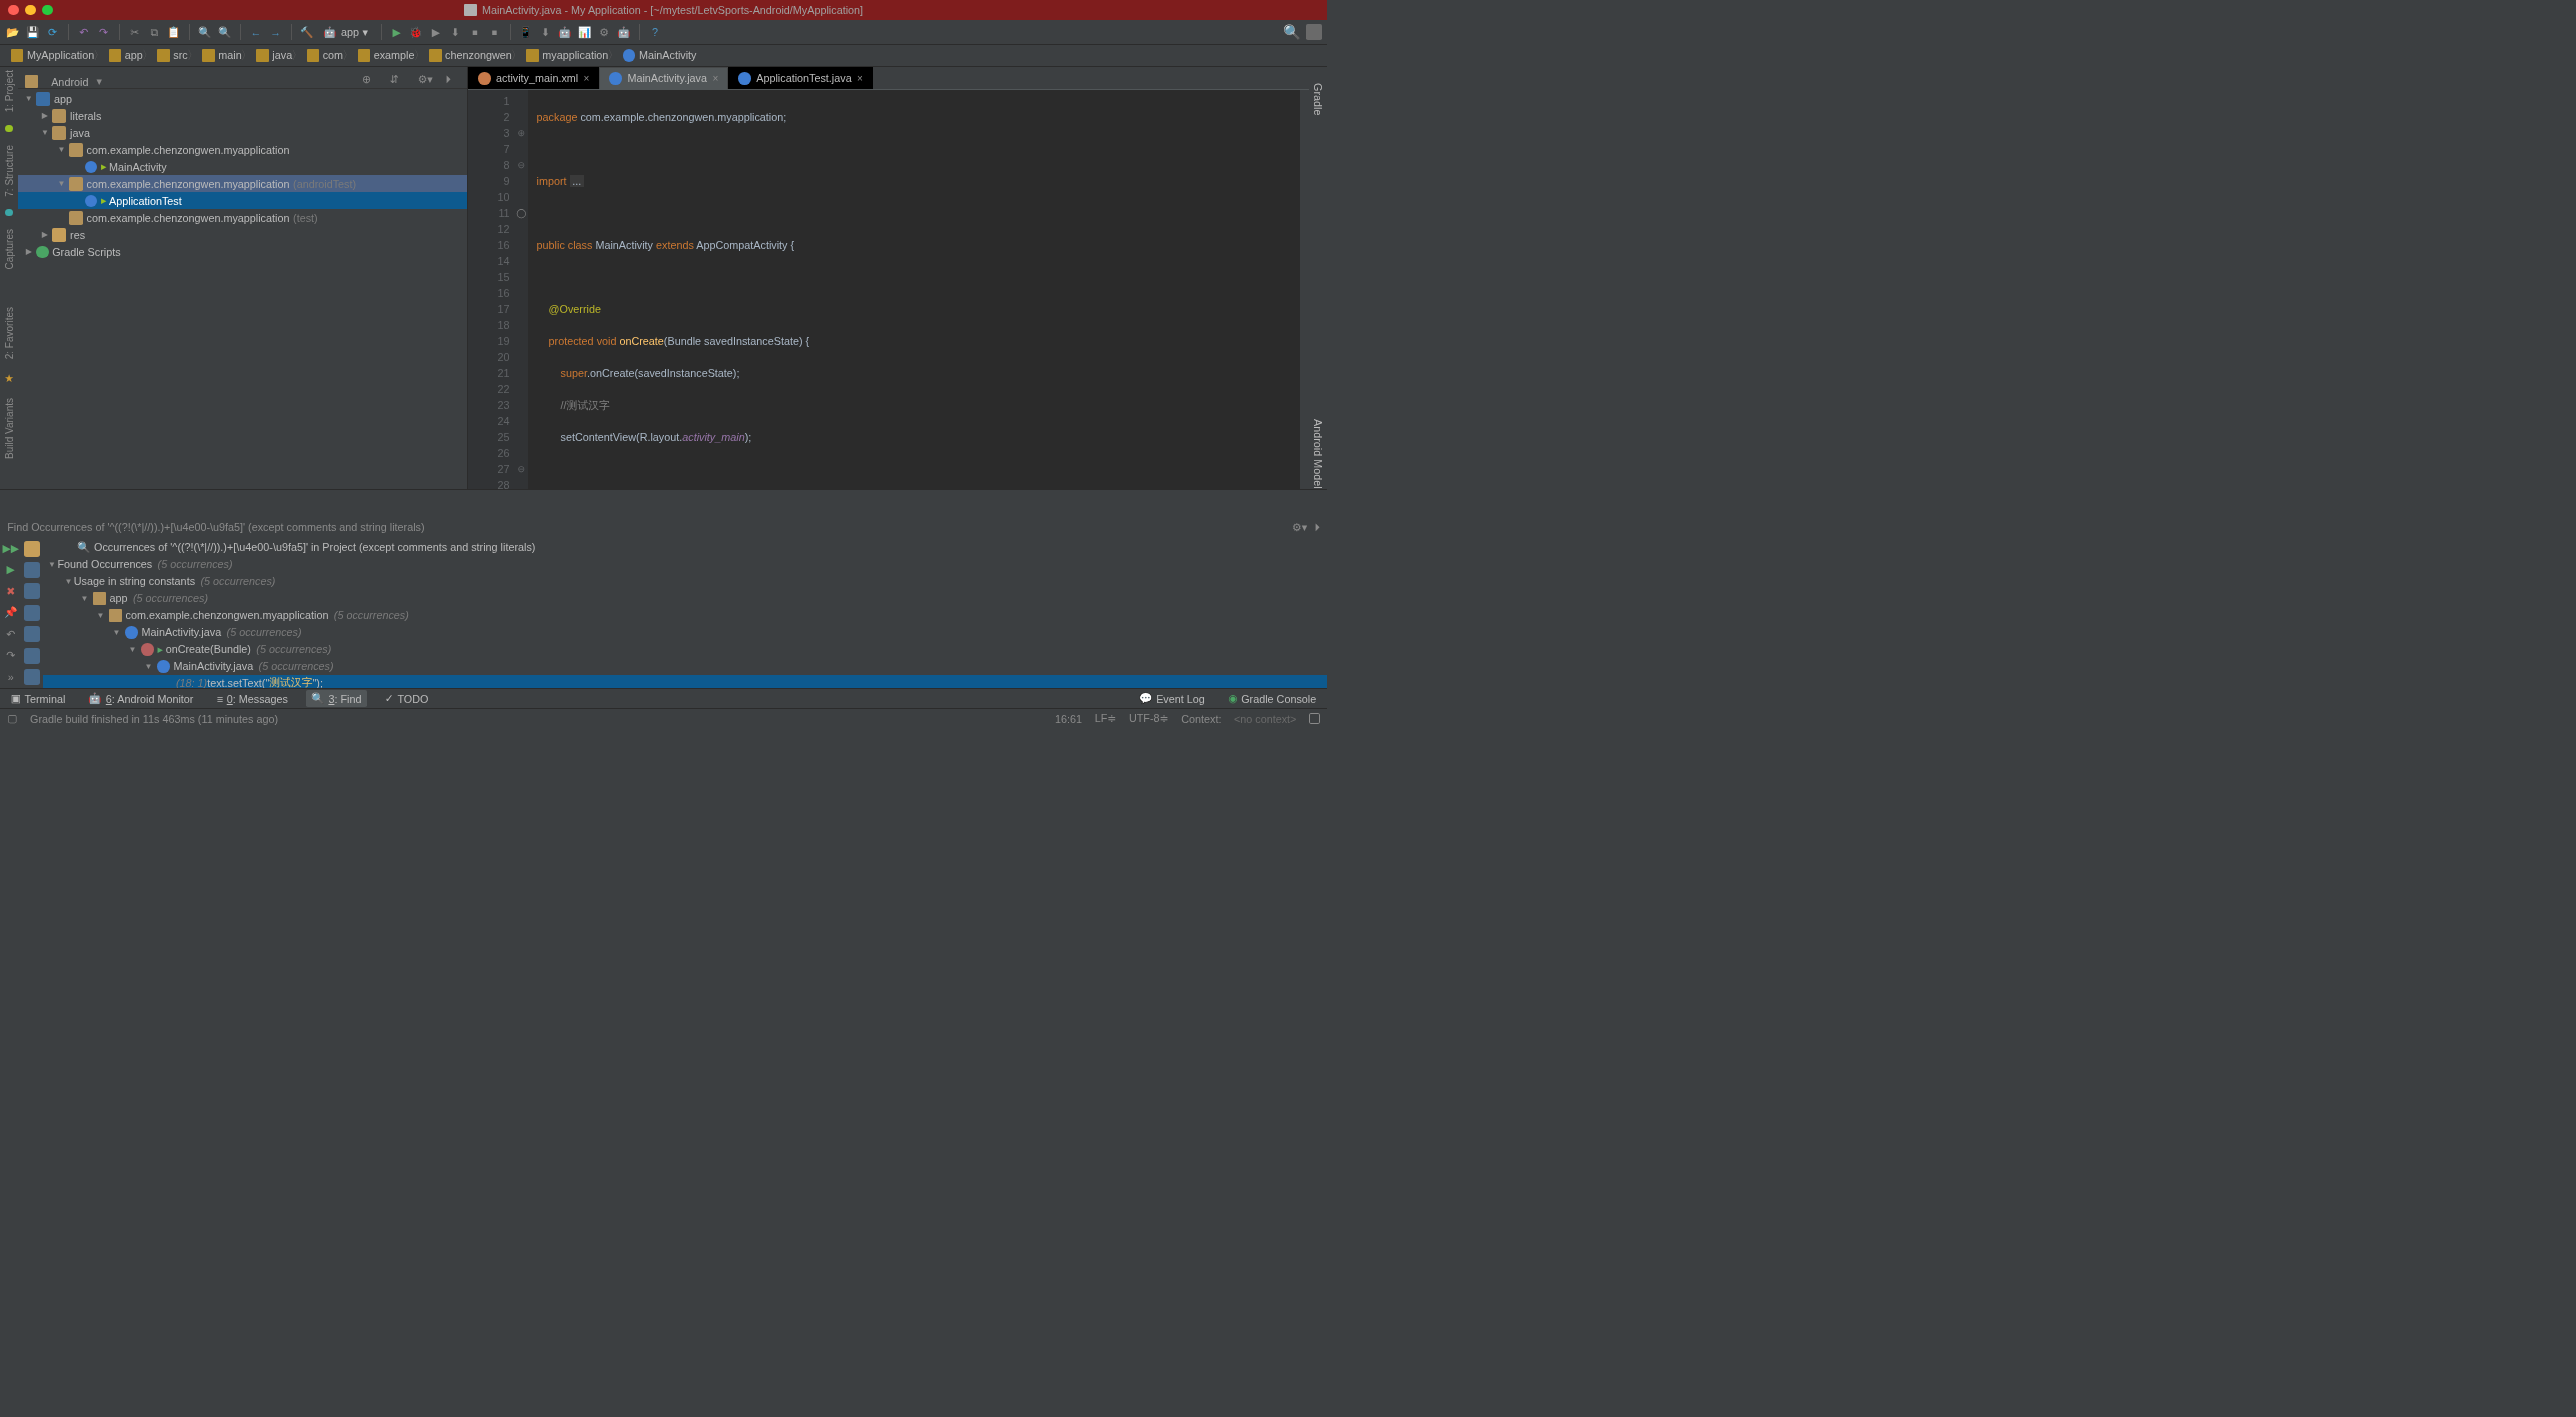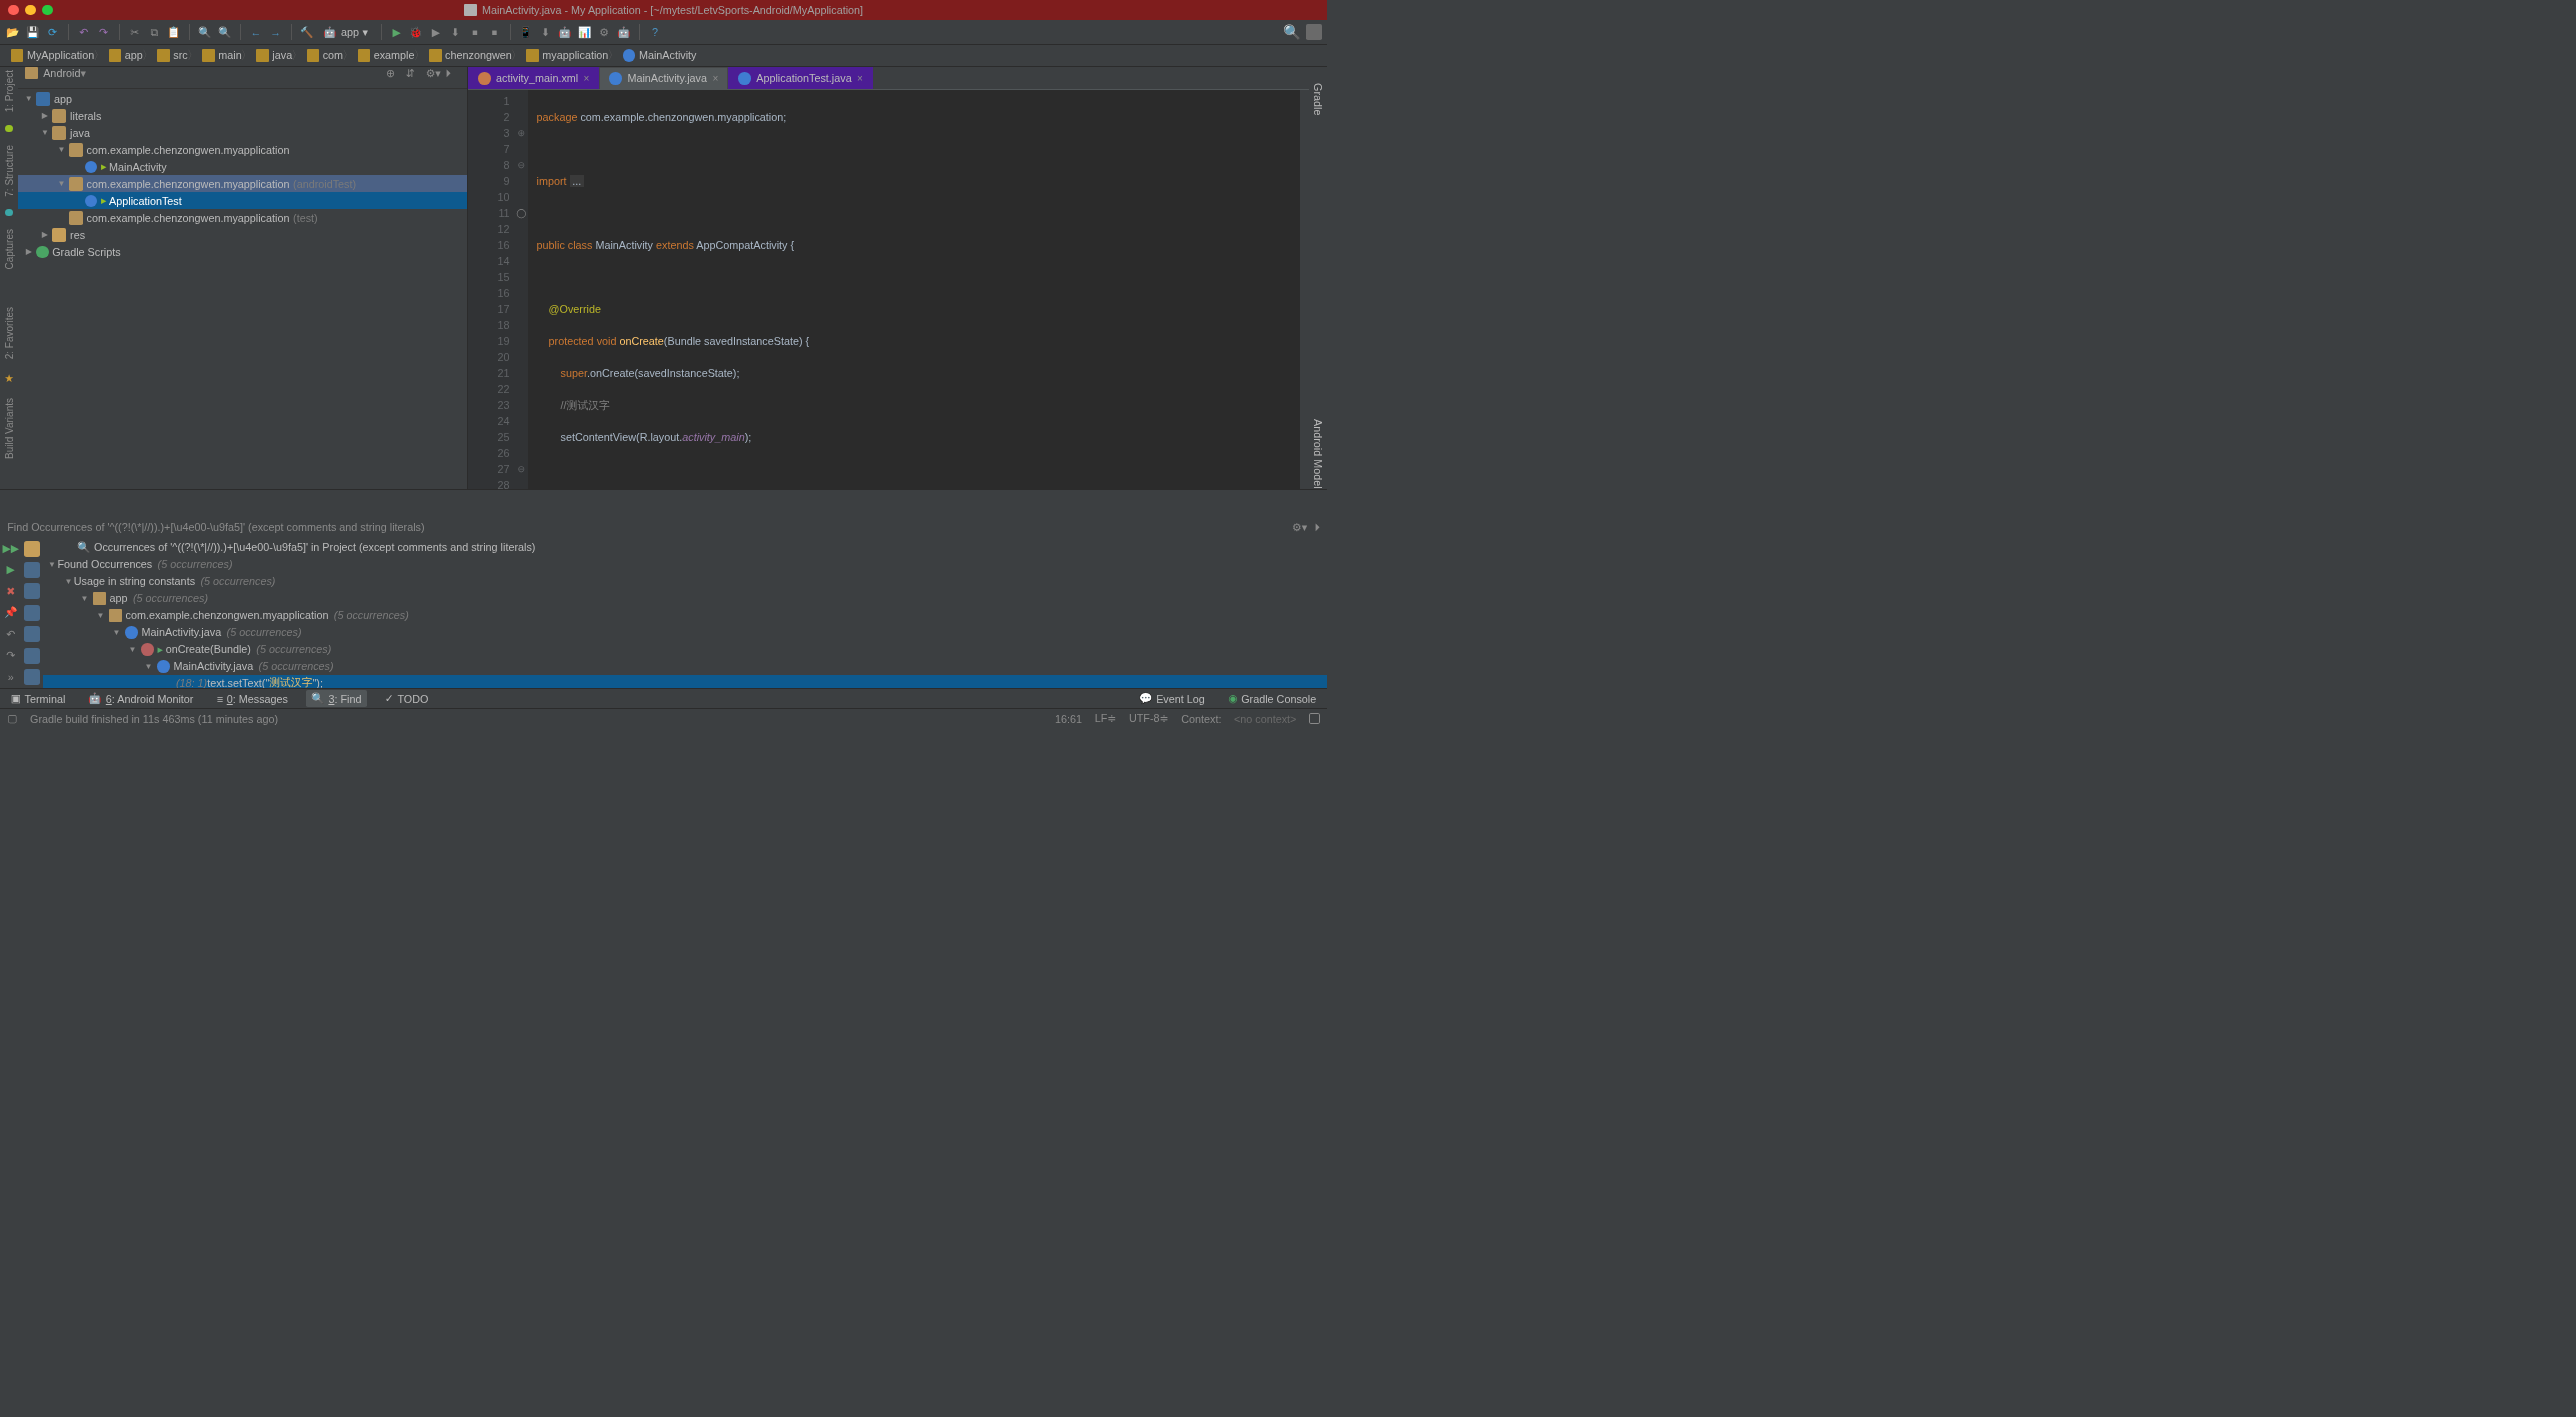--- a/index.html
+++ b/index.html
@@ -39,42 +39,42 @@
 .rail .vtext { writing-mode: vertical-lr; transform: rotate(180deg); color:#8a8a8a; font-size:10px;}
 .rail .vdot { width:7.2px;height:7.2px;border-radius:50%;}
 .vdot.green{background:#97c023;} .vdot.teal{background:#3ba7a7;}
 .rail .star{color:#cc9933;}
 
 
 .rail-right{ width:18px; background:#3c3f41; display:flex; flex-direction:column; align-items:center; padding-top:3.6px; gap:12.6px;}
 
 
 .project { width:450px; background:#3c3f41; border-right:0.9px solid #2b2b2b; display:flex; flex-direction:column;}
-.proj-hdr { height:22px; display:flex; align-items:flex-start; padding:0 7.2px; border-bottom:0.9px solid #323232;}
+.proj-hdr { height:22px; display:flex; align-items:flex-end; padding:0 7.2px; border-bottom:0.9px solid #323232;gap:8px;}
 .proj-hdr .spacer{flex:1;}
 .proj-hdr .hicon{width:14.4px;height:14.4px;margin-left:5.4px;color:#8a8a8a;}
 .tree { flex:1; overflow:auto; padding-top:1.8px;}
 .tree-row { display:flex; align-items:center; height:17px; padding-left:0; white-space:nowrap;}
 .tree-row.selected { background:#0d5a8f; color:#ffffff;}
 .tree-row .arrow { width:10.8px; text-align:center; color:#8a8a8a; font-size:8px;}
 .tree-row .ico { width:14.4px;height:14.4px;margin:0 3.6px 0 1.8px; display:inline-flex;align-items:center;justify-content:center; border-radius:1.8px;}
 .ico.module{background:#3a6ea5;}
 .ico.folder{background:#b3925a;}
 .ico.pkg{background:#b3925a;}
 .ico.class{background:#3f7dd1;border-radius:50%;width:12.6px;height:12.6px;}
 .ico.gradle{background:#4aa564;border-radius:50%;width:12.6px;height:12.6px;}
 .tree-row .txt{color:#bbbbbb;}
 .tree-row.selected .txt{color:#ffffff;}
 .tree-row .dim{color:#7a7a7a; margin-left:3.6px;}
 .indent{display:inline-block;}
 
 
 .editor { flex:1; display:flex; flex-direction:column; min-width:0;}
 .tabs { height:23px; background:#3c3f41; display:flex; align-items:flex-end; border-bottom:0.9px solid #515658;}
-.tab { height:21.5px; display:flex; align-items:center; padding:0 9px; gap:5.4px; background:#4c1d95; border:0.9px solid transparent; border-bottom:none; color:#bbbbbb; position:relative;}
+.tab { height:21.5px; display:flex; align-items:center; padding:0 9px; gap:5.4px; background:#000000; border:0.9px solid transparent; border-bottom:none; color:#bbbbbb; position:relative;}
 .tab.active { background:#515658; border-color:#454748;}
 .tab .close{color:#8a8a8a;font-size:10px;}
 .tab .fi{width:12.6px;height:12.6px;border-radius:50%;}
 .fi.xml{background:#c77a4a;} .fi.jclass{background:#3f7dd1;}
 
 .code-wrap{flex:1; display:flex; background:#2b2b2b; font-family:Menlo,Consolas,monospace; font-size:11.7px; line-height:16px; overflow:hidden;}
 .gutter { width:47px; background:#313335; color:#606366; text-align:right; padding:3.6px 5.4px 0 0;}
 .gutter div{height:16px;}
 .gmarks{width:12.6px;background:#313335;padding-top:3.6px;}
 .gmarks div{height:16px;text-align:center;font-size:9px;color:#606366;}

